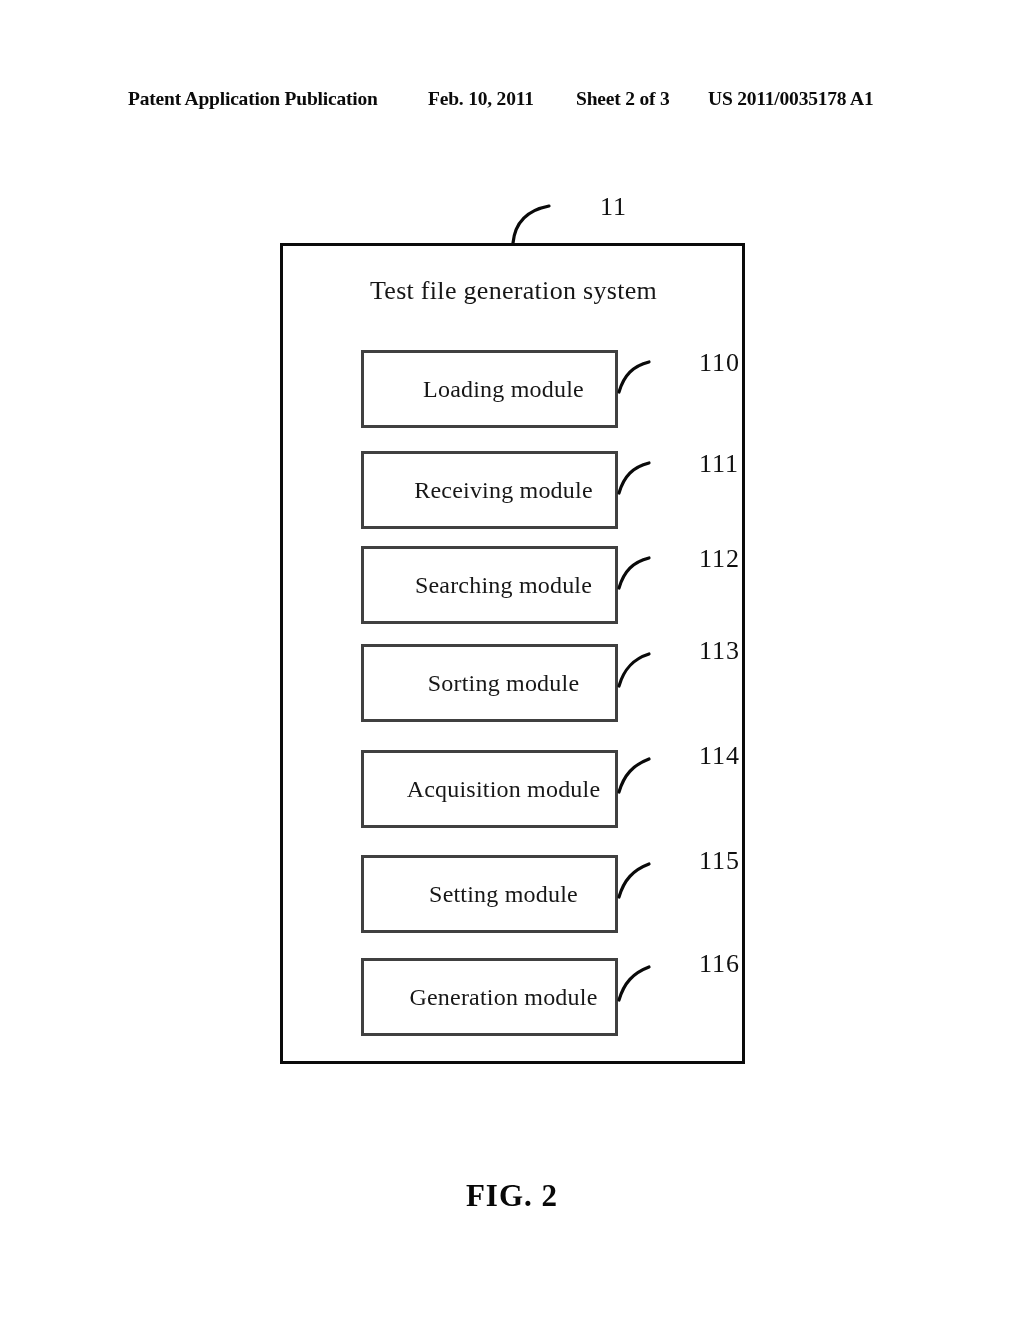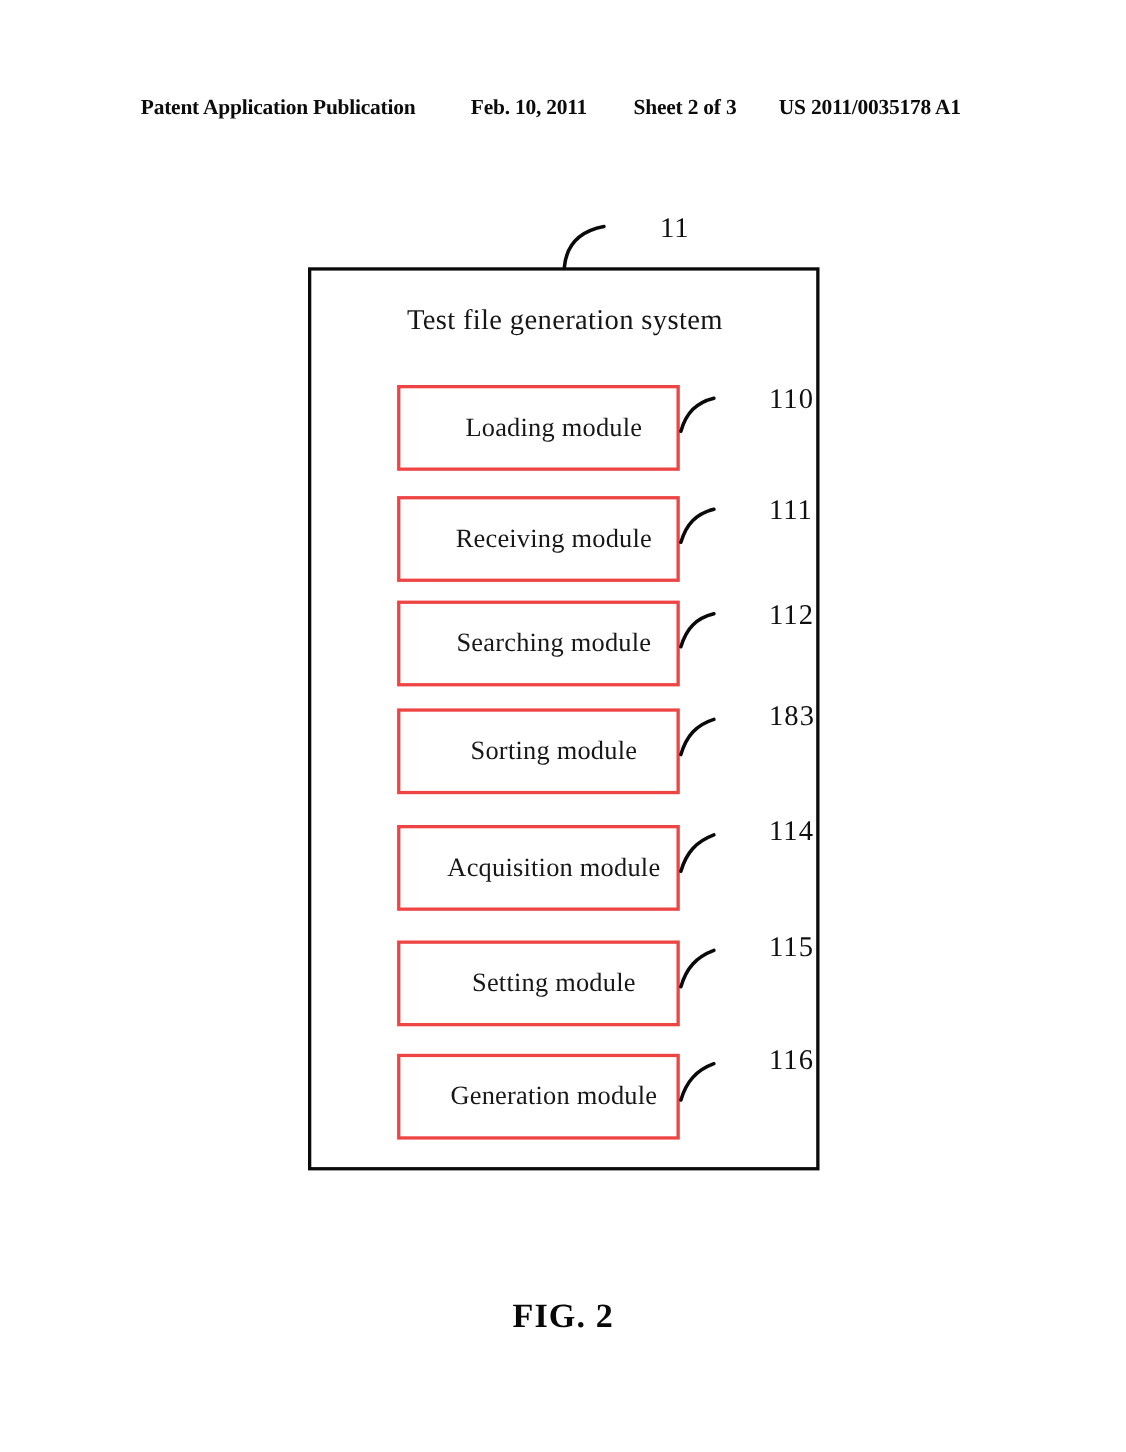--- a/index.html
+++ b/index.html
@@ -71,21 +71,21 @@
     letter-spacing: 0.3px;
     white-space: nowrap;
   }
 
   
   .module-box {
     position: absolute;
     left: 361px;
     width: 257px;
     height: 78px;
-    border: 3px solid #ef4444;
+    border: 3px solid #404040;
     background: #ffffff;
     box-sizing: border-box;
     display: flex;
     align-items: center;
     justify-content: center;
     padding-left: 28px;
   }
   .module-label {
     font-size: 24px;
     color: #171717;
@@ -160,21 +160,21 @@
     <span class="module-label">Acquisition module</span>
   </div>
   <div class="module-box" style="top:958px;">
     <span class="module-label">Generation module</span>
   </div>
 
   <div class="ref-num" style="left:556px; top:192px;">11</div>
   <div class="ref-num" style="left:655px; top:348px;">110</div>
   <div class="ref-num" style="left:655px; top:449px;">111</div>
   <div class="ref-num" style="left:655px; top:544px;">112</div>
-  <div class="ref-num" style="left:655px; top:636px;">183</div>
+  <div class="ref-num" style="left:655px; top:636px;">113</div>
   <div class="ref-num" style="left:655px; top:741px;">114</div>
   <div class="ref-num" style="left:655px; top:846px;">115</div>
   <div class="ref-num" style="left:655px; top:949px;">116</div>
 
   <svg class="leaders" viewBox="0 0 1024 1320">
     <g fill="none" stroke="#0a0a0a" stroke-width="3.2" stroke-linecap="round">
 
       <path d="M 513 243 C 515 222 528 210 549 206"></path>
 
       <path d="M 619 392 C 624 375 633 366 649 362"></path>

